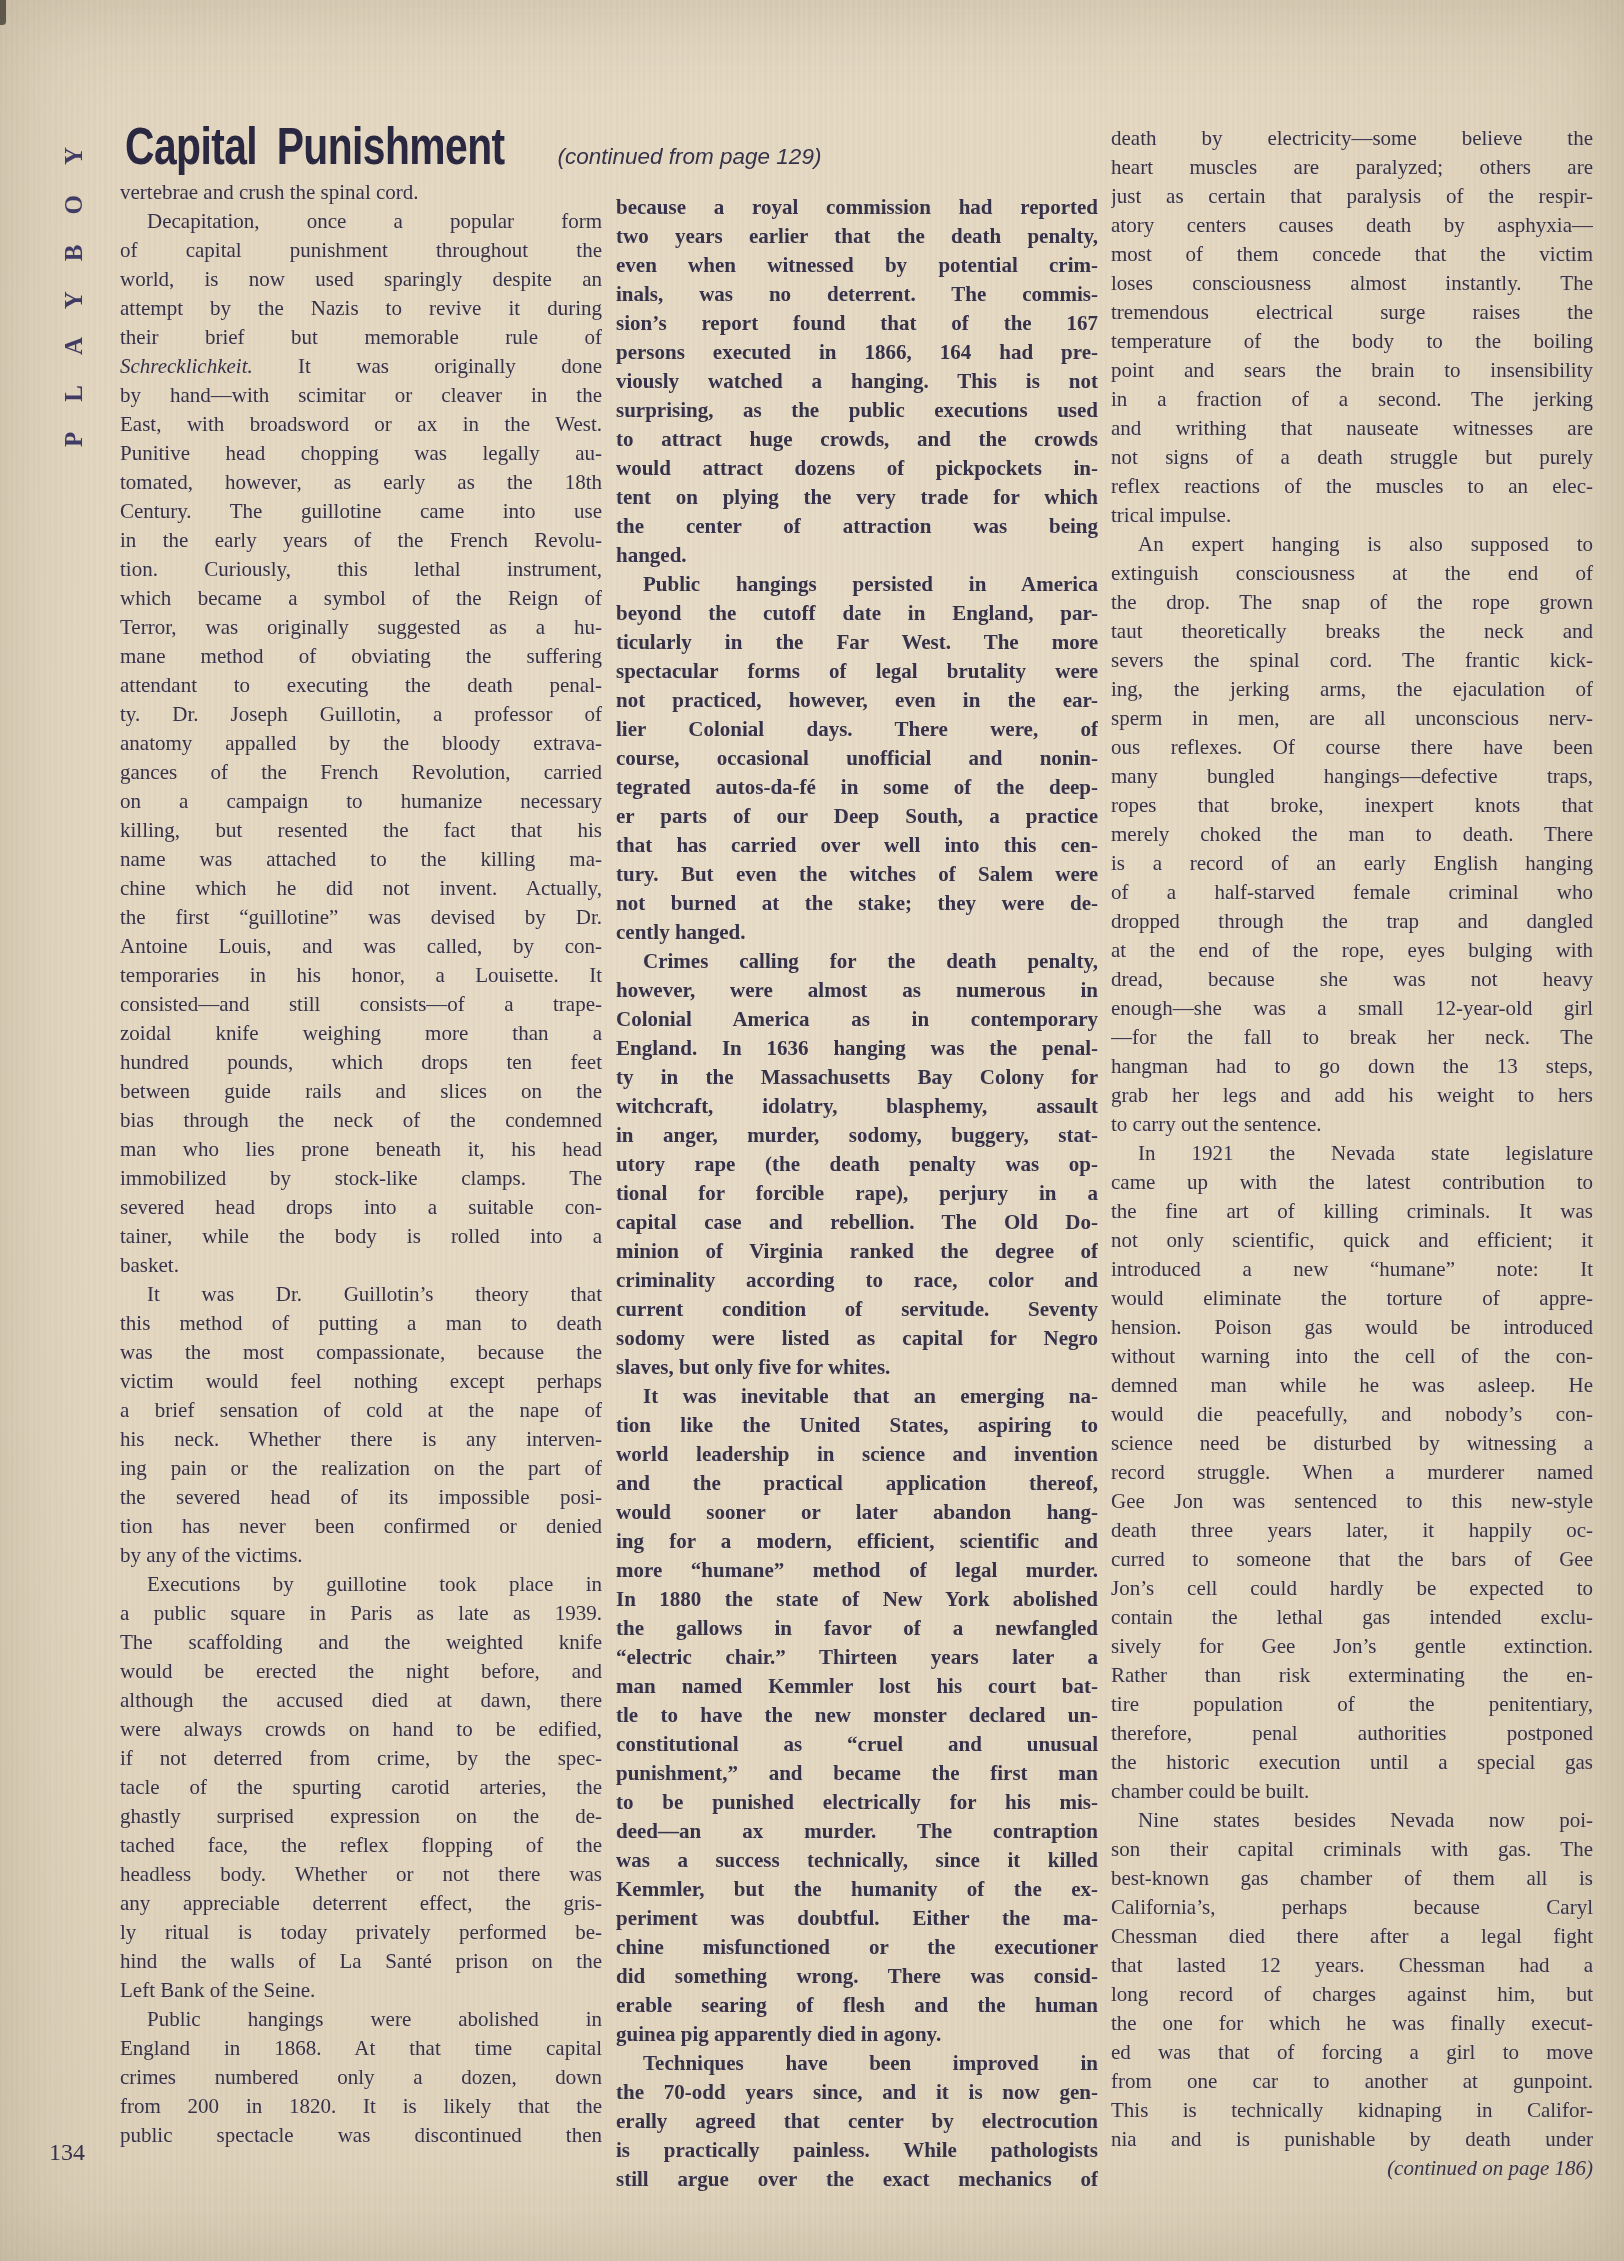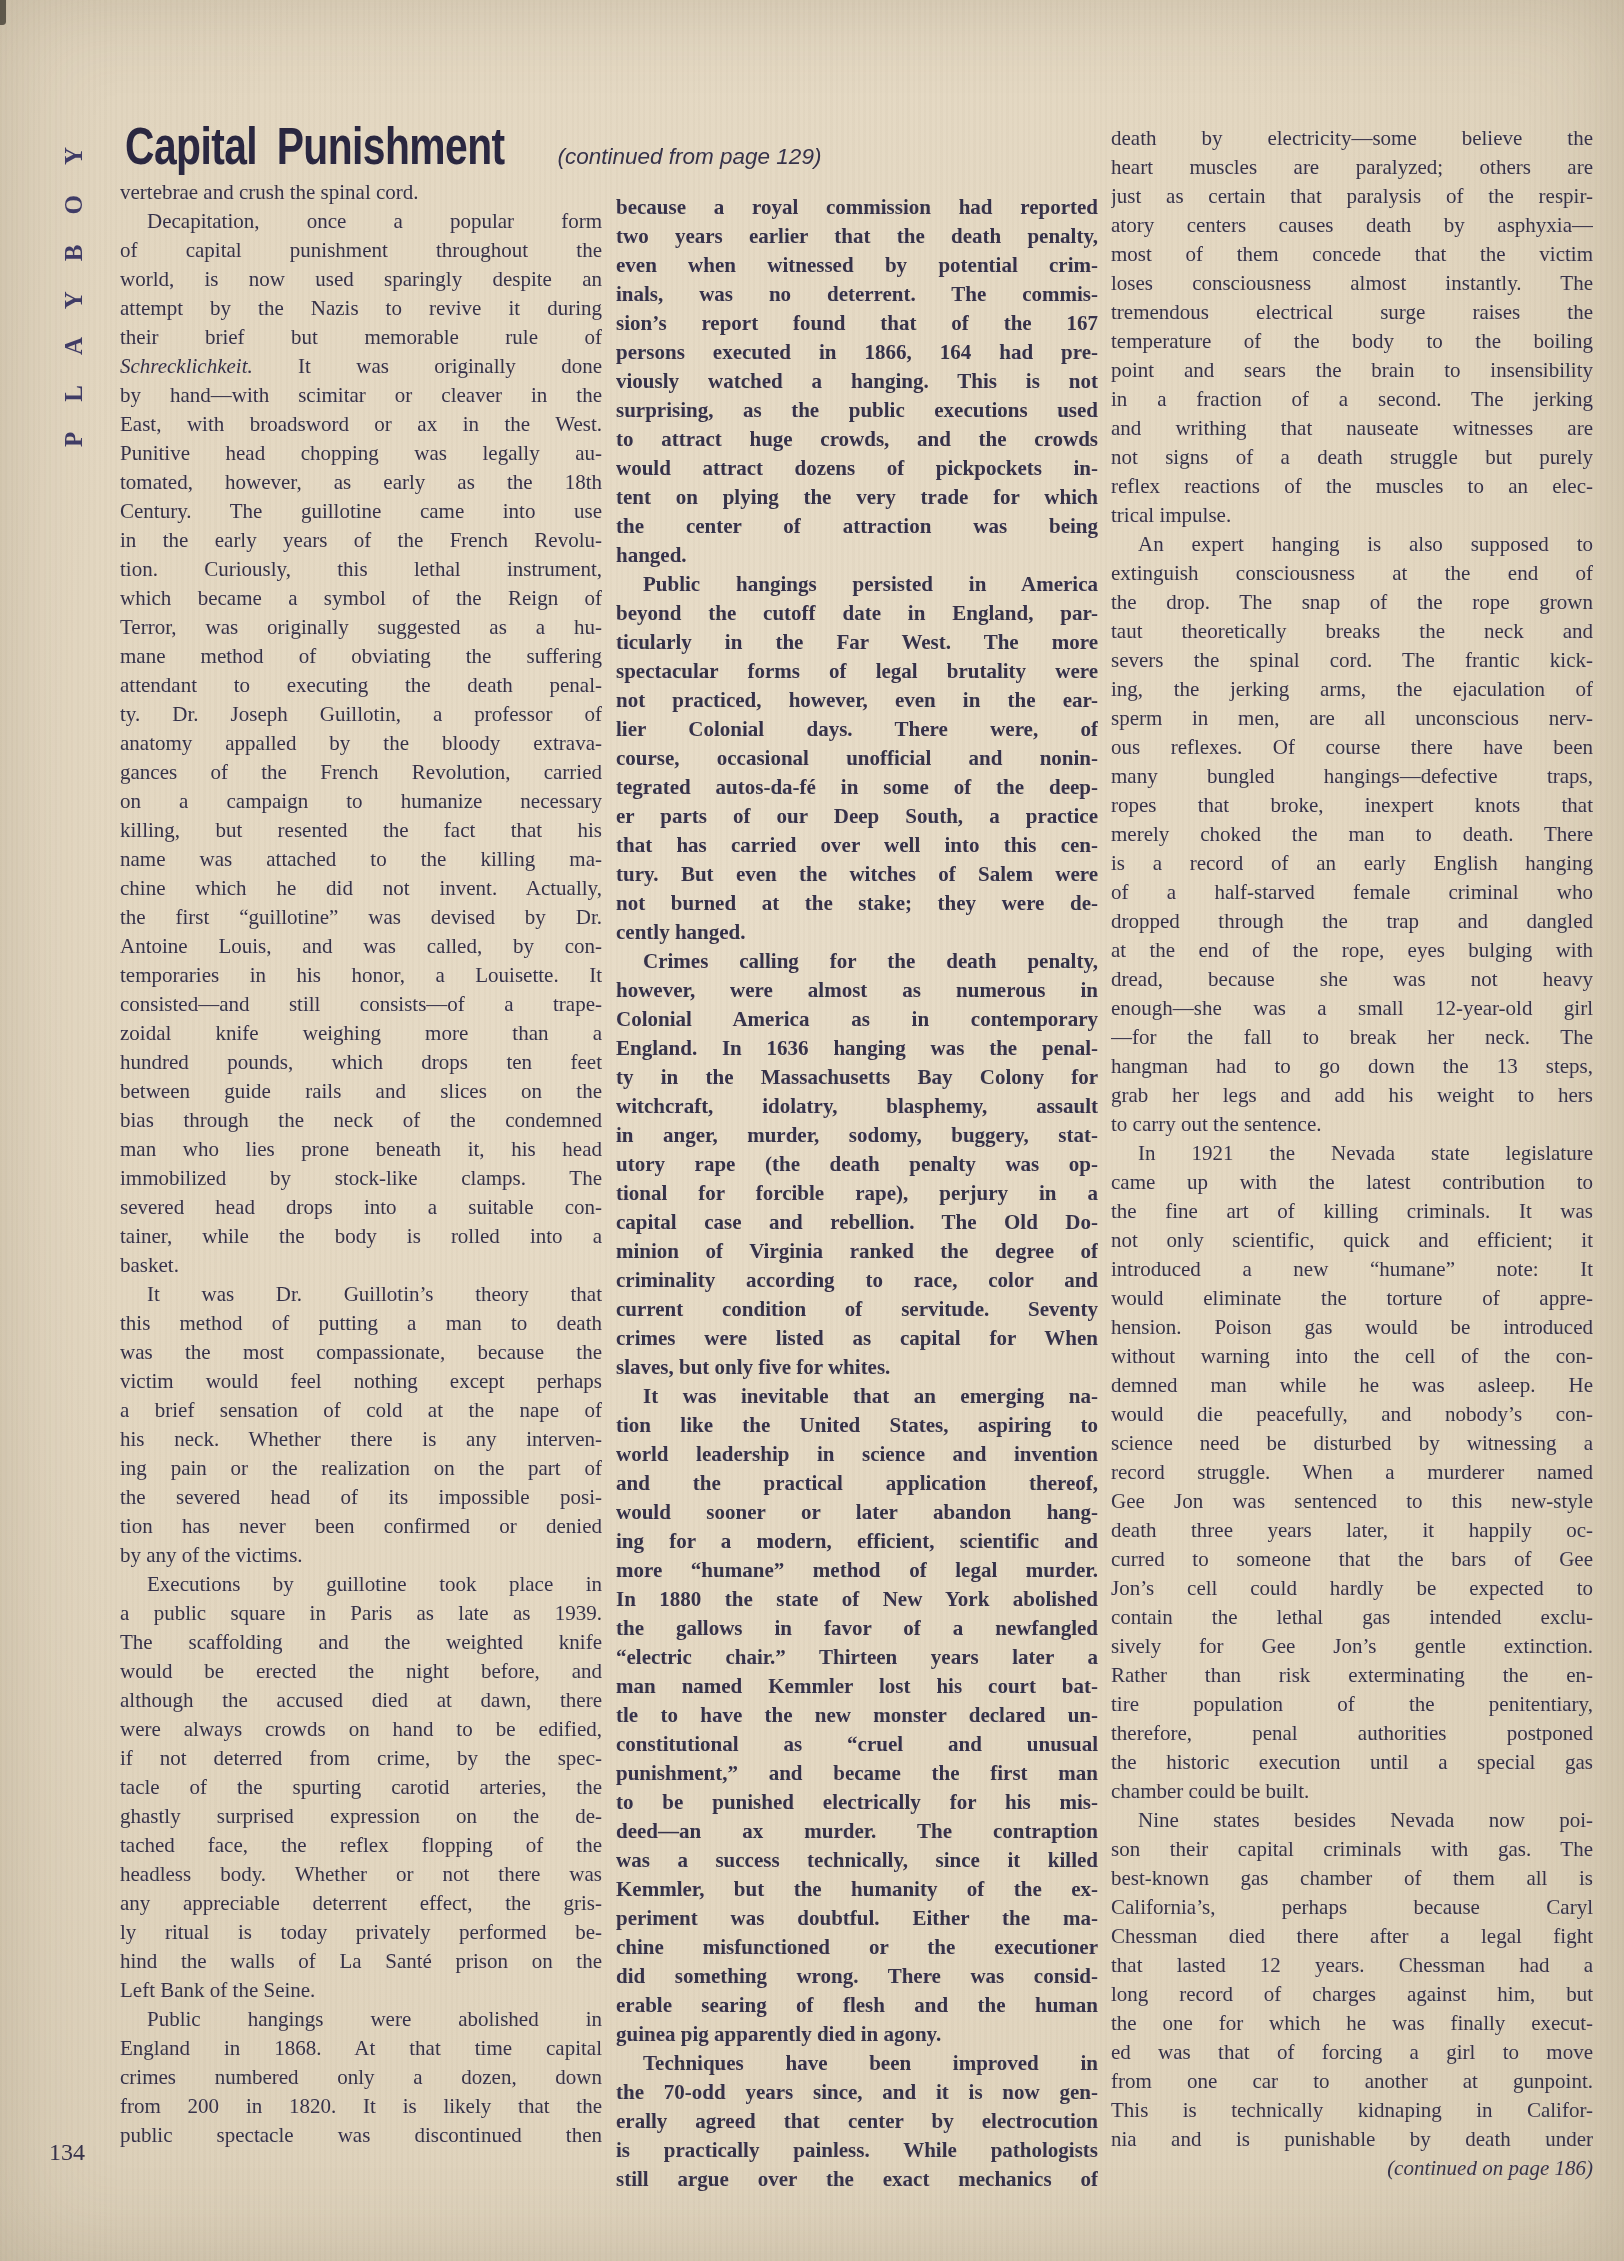--- a/index.html
+++ b/index.html
@@ -223,21 +223,21 @@
       <div class="line"><span>England. In 1636 hanging was the penal-</span></div>
       <div class="line"><span>ty in the Massachusetts Bay Colony for</span></div>
       <div class="line"><span>witchcraft, idolatry, blasphemy, assault</span></div>
       <div class="line"><span>in anger, murder, sodomy, buggery, stat-</span></div>
       <div class="line"><span>utory rape (the death penalty was op-</span></div>
       <div class="line"><span>tional for forcible rape), perjury in a</span></div>
       <div class="line"><span>capital case and rebellion. The Old Do-</span></div>
       <div class="line"><span>minion of Virginia ranked the degree of</span></div>
       <div class="line"><span>criminality according to race, color and</span></div>
       <div class="line"><span>current condition of servitude. Seventy</span></div>
-      <div class="line"><span>crimes were listed as capital for When</span></div>
+      <div class="line"><span>sodomy were listed as capital for Negro</span></div>
       <div class="line end"><span>slaves, but only five for whites.</span></div>
       <div class="line ind"><span>It was inevitable that an emerging na-</span></div>
       <div class="line"><span>tion like the United States, aspiring to</span></div>
       <div class="line"><span>world leadership in science and invention</span></div>
       <div class="line"><span>and the practical application thereof,</span></div>
       <div class="line"><span>would sooner or later abandon hang-</span></div>
       <div class="line"><span>ing for a modern, efficient, scientific and</span></div>
       <div class="line"><span>more “humane” method of legal murder.</span></div>
       <div class="line"><span>In 1880 the state of New York abolished</span></div>
       <div class="line"><span>the gallows in favor of a newfangled</span></div>

